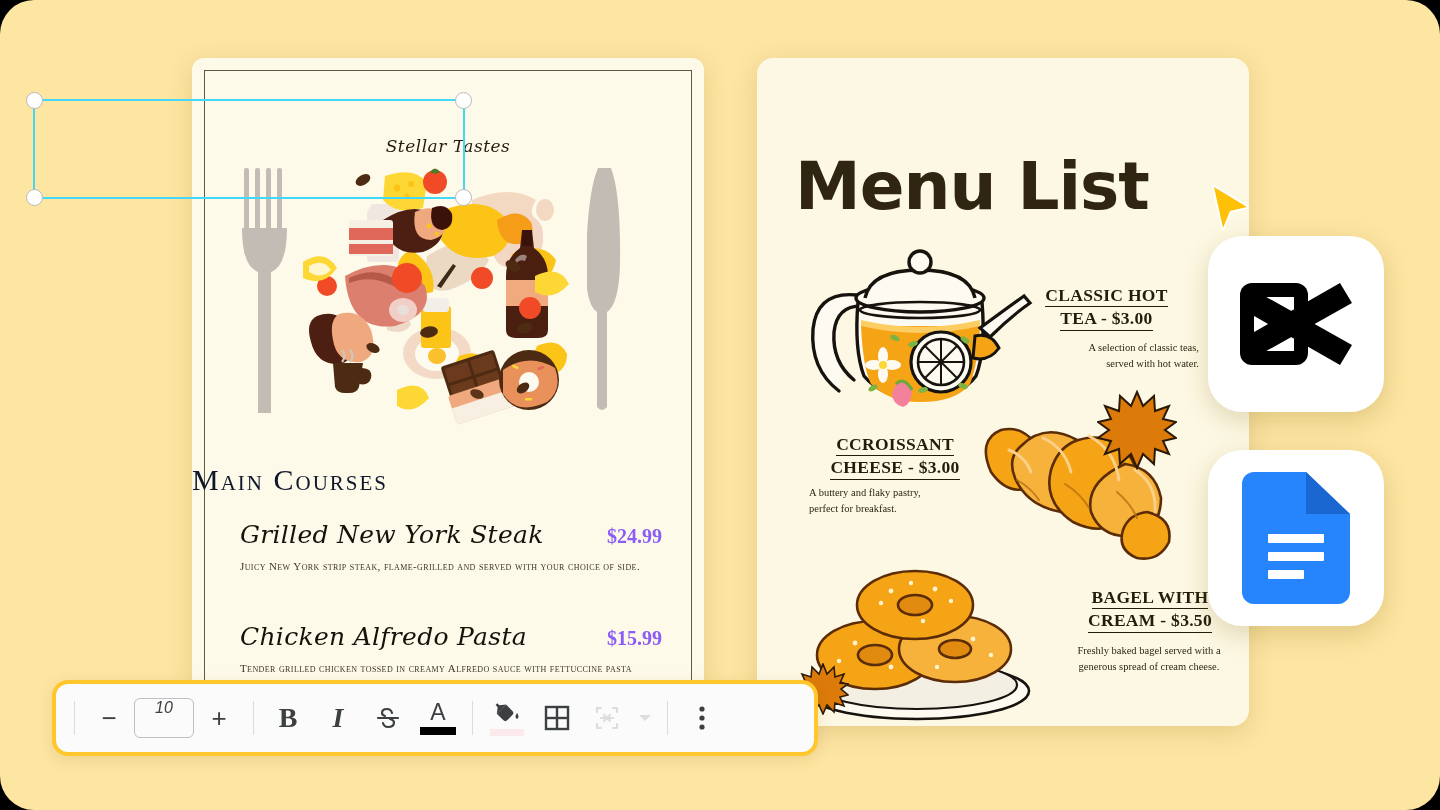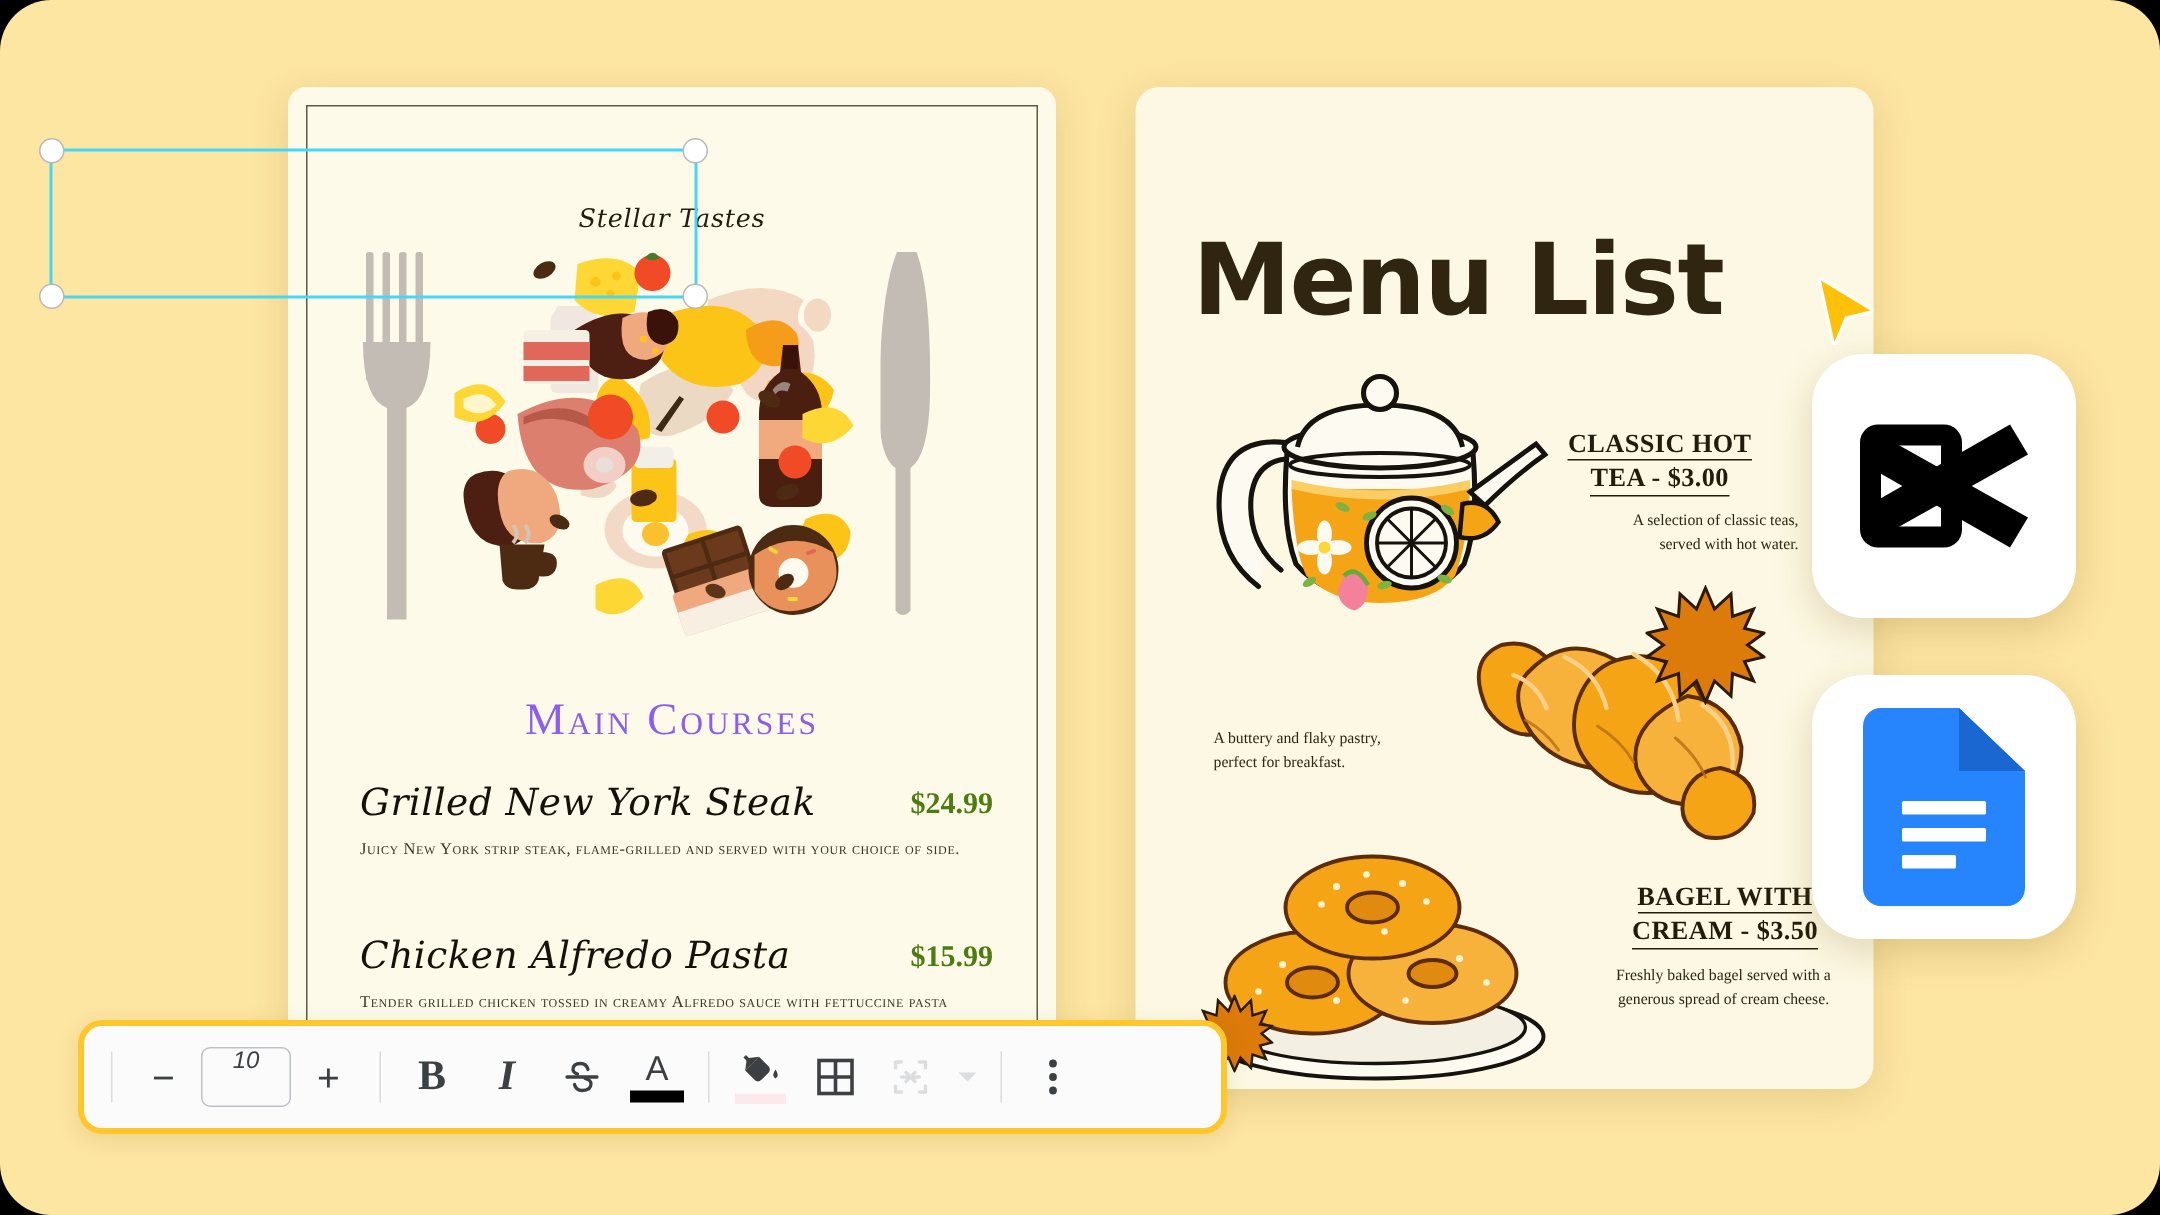--- a/index.html
+++ b/index.html
@@ -28,35 +28,35 @@
     position:absolute;left:12px;top:12px;right:12px;bottom:-20px;
     border:1px solid #5d5a43;
     pointer-events:none;
   }
   #doc-brand{
     position:absolute;top:78px;left:0;right:0;text-align:center;
     font-family:"DejaVu Serif",serif;font-style:italic;
     font-size:17px;color:#221d10;letter-spacing:.5px;
   }
   #doc-section-title{
-    position:absolute;top:405px;left:0;right:0;text-align:center;
+    position:absolute;top:405px;left:0;right:0;
     font-family:"Liberation Serif",serif;
-    font-size:30px;color:#8b5cf6;letter-spacing:2px;
+    font-size:30px;color:#0f172a;letter-spacing:2px;
     font-variant:small-caps;
   }
   .menu-row{position:absolute;left:48px;right:42px;}
   .menu-name{
     font-family:"DejaVu Serif",serif;font-style:italic;
     font-size:25px;color:#15120a;letter-spacing:.3px;
     display:inline-block;
   }
   .menu-price{
     position:absolute;right:0;top:5px;
     font-family:"Liberation Serif",serif;font-weight:bold;
-    font-size:20px;color:#4d7c0f;
+    font-size:20px;color:#8b5cf6;
   }
   .menu-desc{
     margin-top:11px;
     font-family:"Liberation Serif",serif;
     font-variant:small-caps;font-size:11px;letter-spacing:.4px;
     color:#3c3626;line-height:1.25;
   }
   #doc-white-block{
     position:absolute;left:236px;top:648px;width:344px;height:44px;background:#fff;
   }
@@ -336,20 +336,24 @@
 
     <div class="item-head" style="left:262px;top:226px;width:175px;">
       <span>CLASSIC HOT</span><br>
       <span>TEA - $3.00</span>
     </div>
     <div class="item-desc" style="left:262px;top:282px;width:180px;text-align:right;">
       <div>A selection of classic teas,</div>
       <div>served with hot water.</div>
     </div>
 
+    <div class="item-head" style="left:48px;top:375px;width:180px;">
+      <span>CCROISSANT</span><br>
+      <span>CHEESE - $3.00</span>
+    </div>
     <div class="item-desc" style="left:52px;top:427px;width:180px;">
       <div>A buttery and flaky pastry,</div>
       <div>perfect for breakfast.</div>
     </div>
 
     <svg id="croissant" viewBox="0 0 220 190">
       <g stroke="#5b2c06" stroke-width="2.6" stroke-linejoin="round">
         <path d="M22 84 q-14 -32 10 -42 q24 -6 40 22 q10 22 -6 34 q-26 12 -44 -14z" fill="#f5a416"></path>
         <path d="M52 58 q24 -24 56 -6 q26 18 22 48 q-8 26 -38 24 q-34 -6 -46 -34 q-8 -20 6 -32z" fill="#f7b23b"></path>
         <path d="M104 54 q34 -14 58 16 q18 30 -2 58 q-24 22 -56 6 q-30 -20 -22 -52 q6 -20 22 -28z" fill="#f5a416"></path>

